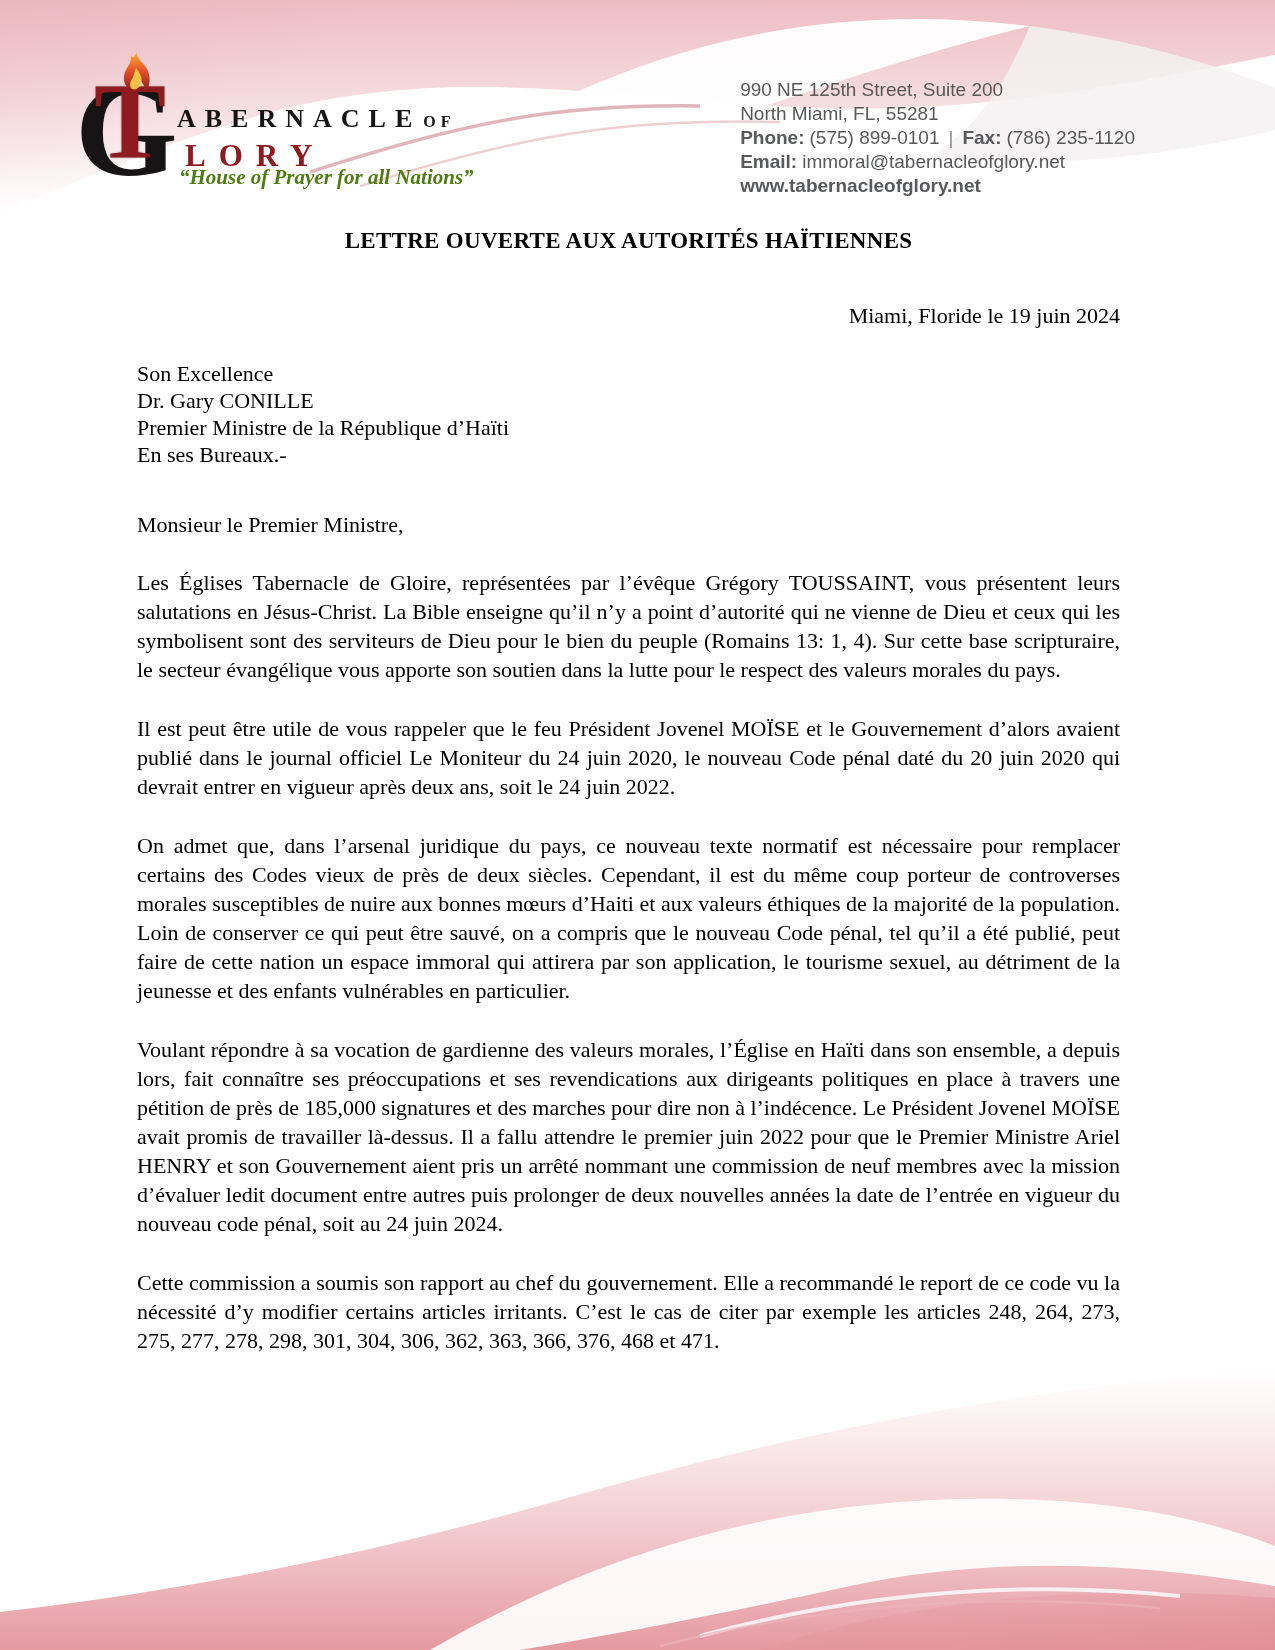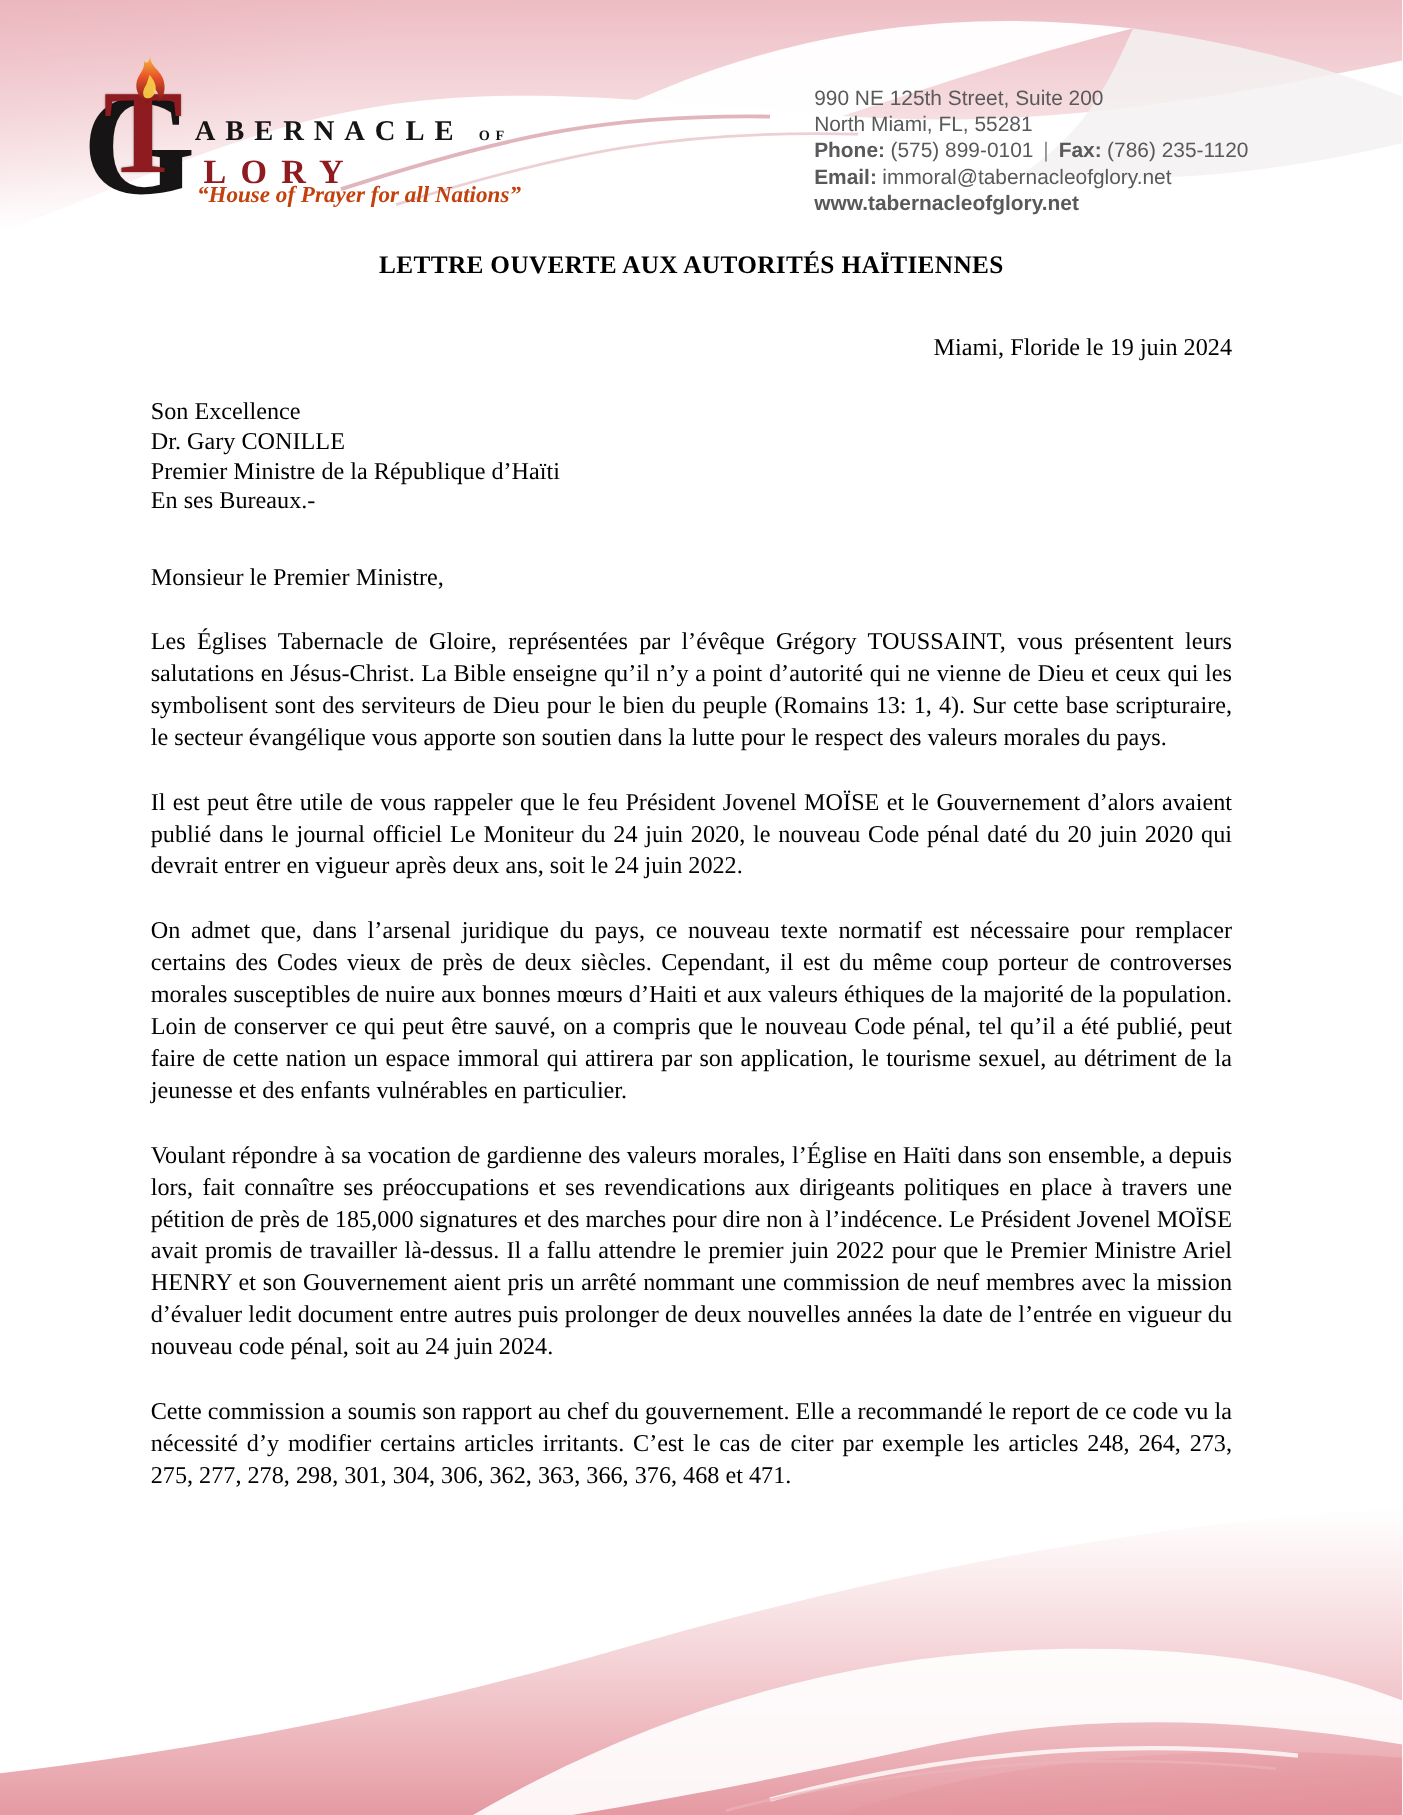--- a/index.html
+++ b/index.html
@@ -24,28 +24,28 @@
   .mono-t{
     position:absolute;left:19px;top:29px;
     font-size:108px;line-height:1;font-weight:bold;color:#8e1b20;z-index:3;
     text-shadow:0 0 2px rgba(20,5,5,.45);
   }
   .flame{position:absolute;left:44px;top:12px;z-index:4;}
   .logo-line1{
     position:absolute;left:102px;top:66px;z-index:2;
     font-weight:bold;font-size:26px;letter-spacing:9px;color:#161414;white-space:nowrap;
   }
-  .logo-line1 .lw-of{font-size:13px;letter-spacing:5px;margin-left:14px;}
+  .logo-line1 .lw-of{font-size:16px;letter-spacing:5px;margin-left:2px;}
   .logo-line2{
     position:absolute;left:110px;top:100px;z-index:2;
     font-weight:bold;font-size:31px;letter-spacing:13px;color:#8e1b20;white-space:nowrap;
   }
   .logo-tagline{
     position:absolute;left:104px;top:127px;z-index:2;
-    font-style:italic;font-weight:bold;font-size:21px;color:#c2410c;white-space:nowrap;
+    font-style:italic;font-weight:bold;font-size:21px;color:#4d7c0f;white-space:nowrap;
   }
   .contact{
     position:absolute;right:140px;top:78px;z-index:2;
     text-align:left;
     font-family:"Liberation Sans", sans-serif;
     font-size:19px;line-height:24px;color:#58595b;
   }
   .contact b{font-weight:bold;margin-right:5px;}
   .contact .div{margin:0 9px;color:#8a8b8e;}
   .c-web{font-weight:bold;}

